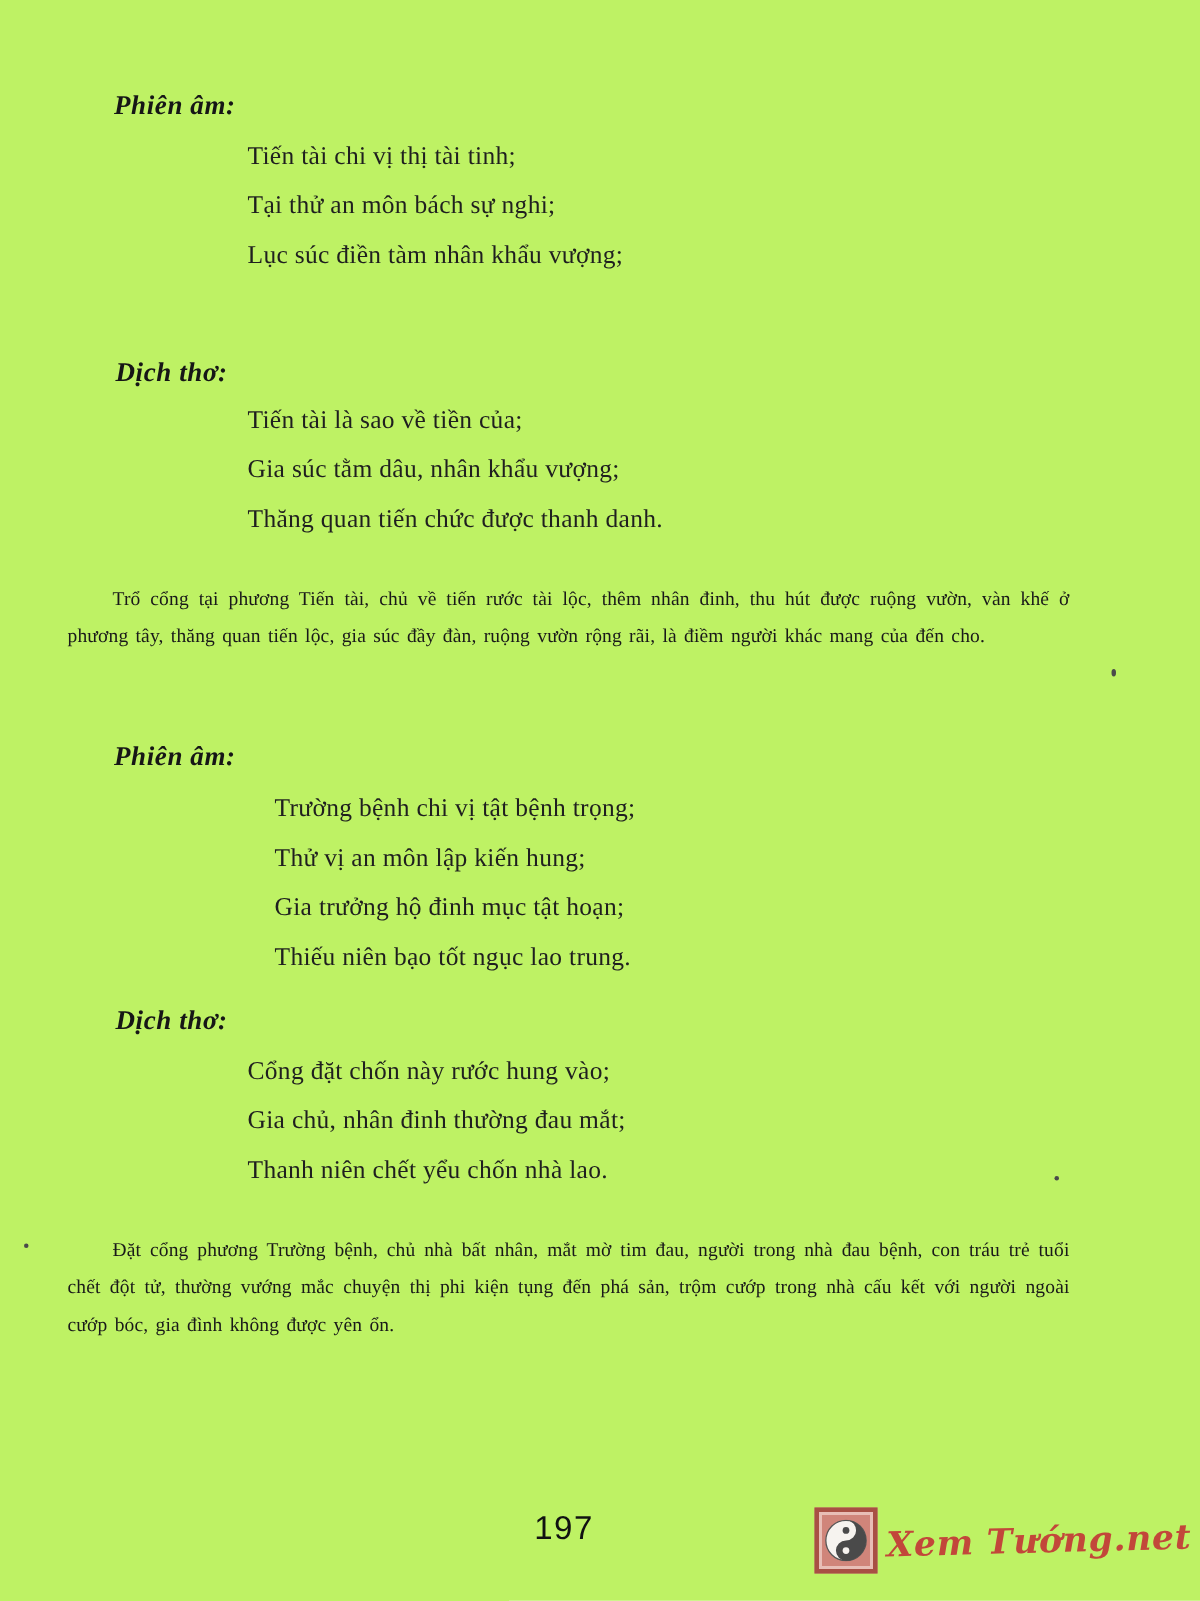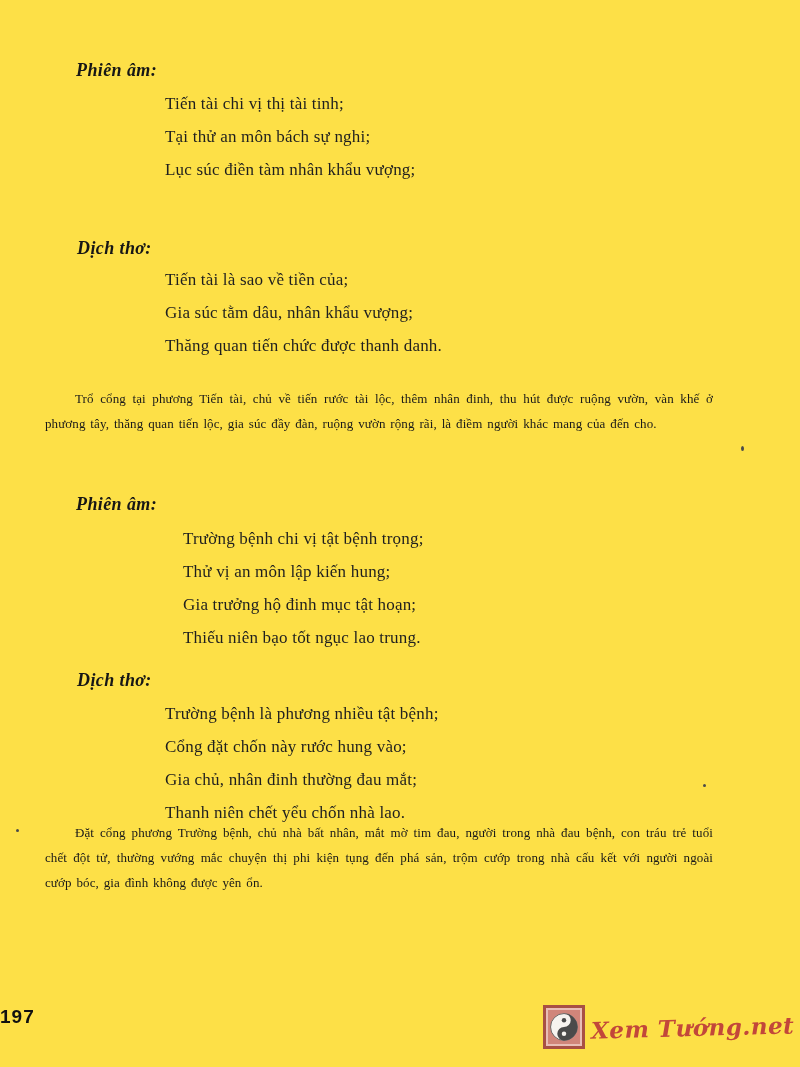--- a/index.html
+++ b/index.html
@@ -5,21 +5,21 @@
   html,body{margin:0;padding:0;}
   body{
     width:800px;height:1067px;
     background:#ffffff;
     font-family:"Liberation Serif","DejaVu Serif",serif;
     color:#1f1f1f;
   }
   .page{
     position:relative;
     width:800px;height:1067px;
-    background:#fde047;
+    background:#bef264;
     overflow:hidden;
   }
   .hd{
     position:absolute;
     margin:0;
     font-size:18px;
     font-weight:bold;
     font-style:italic;
     letter-spacing:.4px;
     color:#161616;
@@ -42,23 +42,24 @@
     line-height:25px;
     text-align:justify;
     text-indent:30px;
     letter-spacing:.1px;
     word-spacing:1.5px;
     color:#191919;
   }
   .pageno{
     position:absolute;
     top:1006px;left:0;width:752px;
+    text-align:center;
     font-family:"Liberation Sans","DejaVu Sans",sans-serif;
-    font-size:19px;
-    font-weight:bold;
+    font-size:22px;
+    font-weight:normal;
     letter-spacing:1px;
     color:#111;
   }
   .watermark{
     position:absolute;
     top:1005px;right:6px;
     display:flex;
     align-items:center;
     gap:6px;
   }
@@ -111,21 +112,20 @@
   <h3 class="hd" style="top:494px;left:76px;">Phiên âm:</h3>
   <div class="verse italic" style="top:522px;margin-left:18px;">
     <p>Trường bệnh chi vị tật bệnh trọng;</p>
     <p>Thử vị an môn lập kiến hung;</p>
     <p>Gia trưởng hộ đinh mục tật hoạn;</p>
     <p>Thiếu niên bạo tốt ngục lao trung.</p>
   </div>
 
   <h3 class="hd" style="top:670px;left:77px;">Dịch thơ:</h3>
   <div class="verse" style="top:697px;">
-    <p>Trường bệnh là phương nhiều tật bệnh;</p>
     <p>Cổng đặt chốn này rước hung vào;</p>
     <p>Gia chủ, nhân đinh thường đau mắt;</p>
     <p>Thanh niên chết yểu chốn nhà lao.</p>
   </div>
 
   <p class="bodypar" style="top:820px;">Đặt cổng phương Trường bệnh, chủ nhà bất nhân, mắt mờ tim đau, người trong nhà đau bệnh, con tráu trẻ tuổi chết đột tử, thường vướng mắc chuyện thị phi kiện tụng đến phá sản, trộm cướp trong nhà cấu kết với người ngoài cướp bóc, gia đình không được yên ổn.</p>
 
   <div class="speck" style="top:829px;left:16px;width:3px;height:3px;"></div>
   <div class="speck" style="top:446px;left:741px;width:3px;height:5px;"></div>
   <div class="speck" style="top:784px;left:703px;width:3px;height:3px;"></div>

